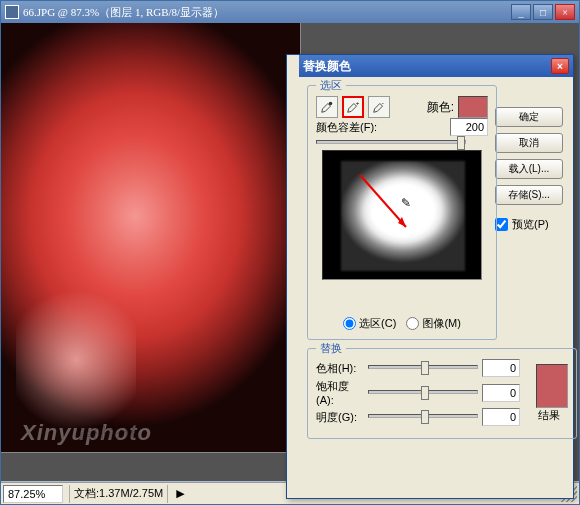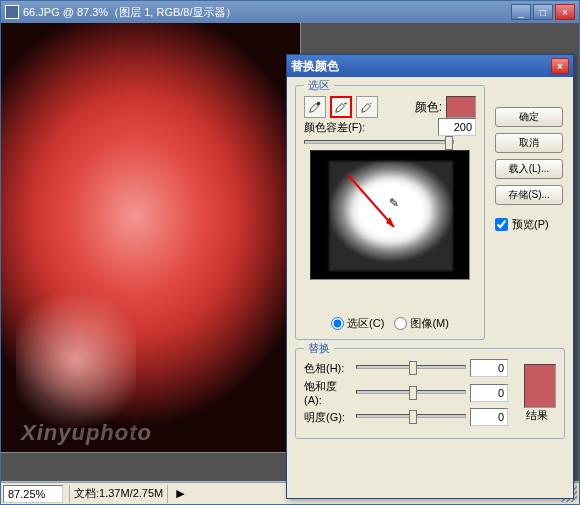--- a/index.html
+++ b/index.html
@@ -17,20 +17,21 @@
     border: 1px solid #3b6ea5;
     background: #a8bcd8;
   }
   .main-titlebar {
     height: 22px;
     background: linear-gradient(#7a9bc5, #5b80b5);
     color: #fff;
     display: flex; align-items: center;
     padding: 0 4px;
     font-size: 11px;
+    font-family: Liberation Serif, serif;
   }
   .main-titlebar .title-icon {
     width: 14px; height: 14px; background: #4b6b94;
     margin-right: 4px; border: 1px solid #fff;
   }
   .main-titlebar .spacer { flex: 1; }
   .win-btn {
     width: 20px; height: 16px;
     background: linear-gradient(#9db9dd, #5b80b5);
     border: 1px solid #3b5d88;
@@ -93,20 +94,21 @@
     margin-right: 2px;
   }
 
   
   .dialog {
     position: absolute; top: 54px; left: 286px;
     width: 288px; height: 445px;
     background: #ece9d8;
     border: 1px solid #1b4a8f;
     box-shadow: 2px 2px 6px rgba(0,0,0,.3);
+    padding-left: 12px;
   }
   .dialog-titlebar {
     height: 22px;
     background: linear-gradient(#4a7ac9, #2b5bb0);
     color: #fff; font-size: 12px; font-weight: bold;
     display: flex; align-items: center; padding: 0 4px;
   }
   .dialog-titlebar .spacer { flex: 1; }
   .dialog-close {
     width: 18px; height: 16px;

